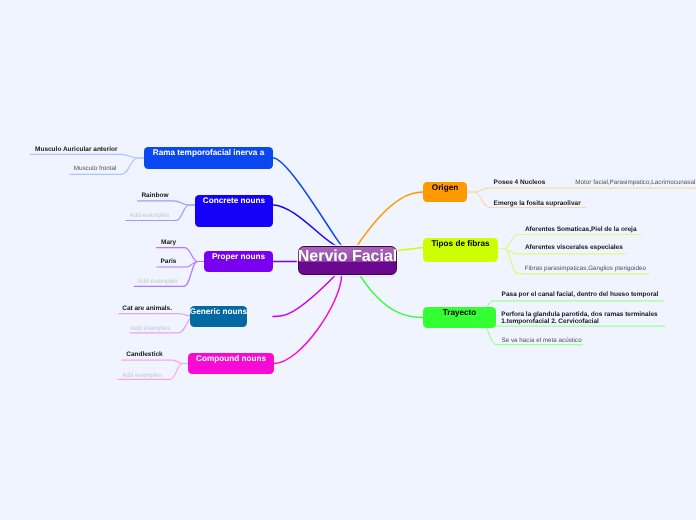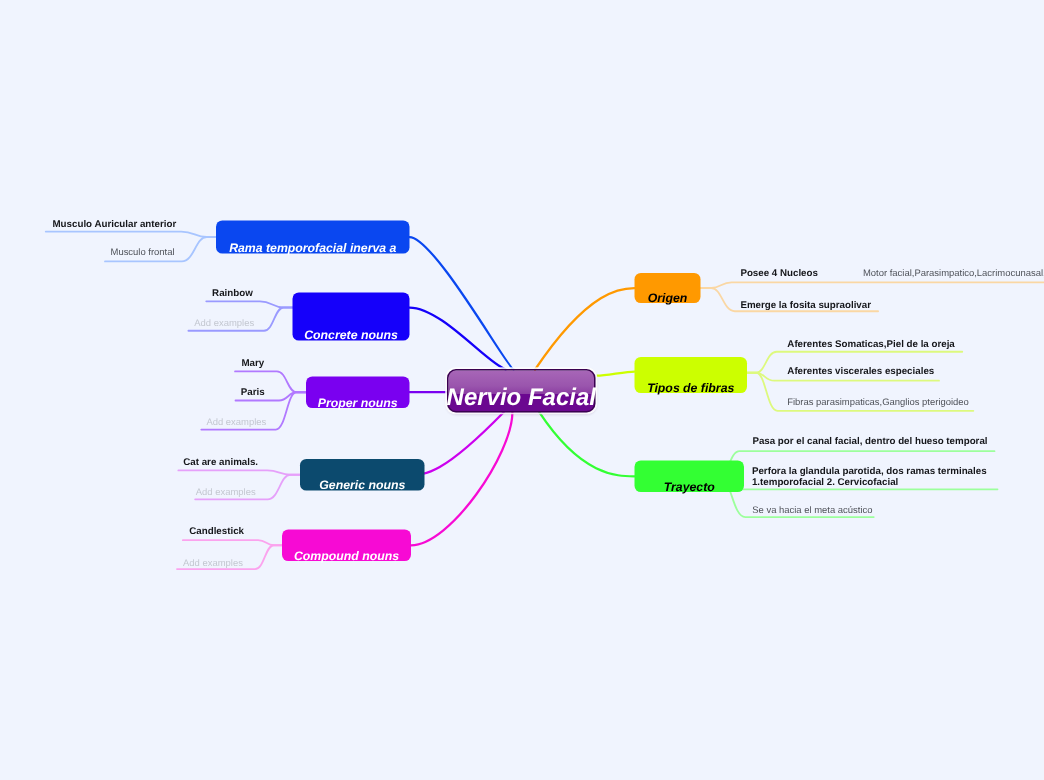--- a/index.html
+++ b/index.html
@@ -2,23 +2,23 @@
 <html><head>
 <meta charset="utf-8">
 <title>Nervio Facial - Mind Map</title>
 <style>
   html,body{margin:0;padding:0;}
   body{width:696px;height:520px;background:#f0f4fe;
        font-family:"Liberation Sans",sans-serif;overflow:hidden;
        -webkit-font-smoothing:antialiased;text-rendering:geometricPrecision;}
   #map{position:relative;width:696px;height:520px;background:#f0f4fe;}
   svg#links{position:absolute;left:0;top:0;width:696px;height:520px;}
-  .node{position:absolute;box-sizing:border-box;display:flex;align-items:flex-end;
+  .node{position:absolute;box-sizing:border-box;display:flex;align-items:flex-start;
         justify-content:center;border-radius:4.2px;font-weight:bold;white-space:nowrap;
-        font-size:8.2px;z-index:4;font-style:italic;}
+        font-size:8.2px;z-index:4;}
   .node>span{position:relative;top:1px;}
   .central{border-radius:6px;border:1.4px solid #3a0050;
      background:linear-gradient(to bottom,#a766b7 0%,#9a55ad 38%,#8c3fa3 57%,#6b0890 57%,#6b0890 100%);
      color:#fff;font-size:16px;z-index:6;
      box-shadow:0 0 0 1.2px rgba(255,255,255,.85), 0 1px 2px rgba(60,0,80,.3);}
   .leaf{position:absolute;white-space:pre;font-size:6.5px;font-weight:bold;
         color:#15161a;z-index:3;line-height:9.3px;}
   .leaf.two{line-height:7.2px;}
   .leaf.muted{font-weight:normal;font-size:6.3px;color:#4e5158;}
   .leaf.ph{font-weight:normal;font-size:6.3px;color:#c3c7d0;}
@@ -59,21 +59,21 @@
   <div id="nodes">
       <div class="node" style="left: 144px; top: 147px; width: 129px; height: 22px; background: rgb(10, 71, 240); color: rgb(255, 255, 255);">
         <span>Rama temporofacial inerva a</span>
       </div>
       <div class="node" style="left: 195px; top: 195px; width: 78px; height: 32px; background: rgb(21, 0, 250); color: rgb(255, 255, 255);">
         <span>Concrete nouns</span>
       </div>
       <div class="node" style="left: 204px; top: 251px; width: 69px; height: 21px; background: rgb(122, 0, 240); color: rgb(255, 255, 255);">
         <span>Proper nouns</span>
       </div>
-      <div class="node" style="left: 200px; top: 306px; width: 83px; height: 21px; background: #0c4a6e; color: rgb(255, 255, 255);">
+      <div class="node" style="left: 190px; top: 306px; width: 57px; height: 21px; background: #0369a1; color: rgb(255, 255, 255);">
         <span>Generic nouns</span>
       </div>
       <div class="node" style="left: 188px; top: 353px; width: 86px; height: 21px; background: rgb(247, 10, 212); color: rgb(255, 255, 255);">
         <span>Compound nouns</span>
       </div>
       <div class="node" style="left: 423px; top: 182px; width: 44px; height: 20px; background: rgb(255, 153, 0); color: rgb(0, 0, 0);">
         <span>Origen</span>
       </div>
       <div class="node" style="left: 423px; top: 238px; width: 75px; height: 24px; background: rgb(204, 255, 0); color: rgb(0, 0, 0);">
         <span>Tipos de fibras</span>

